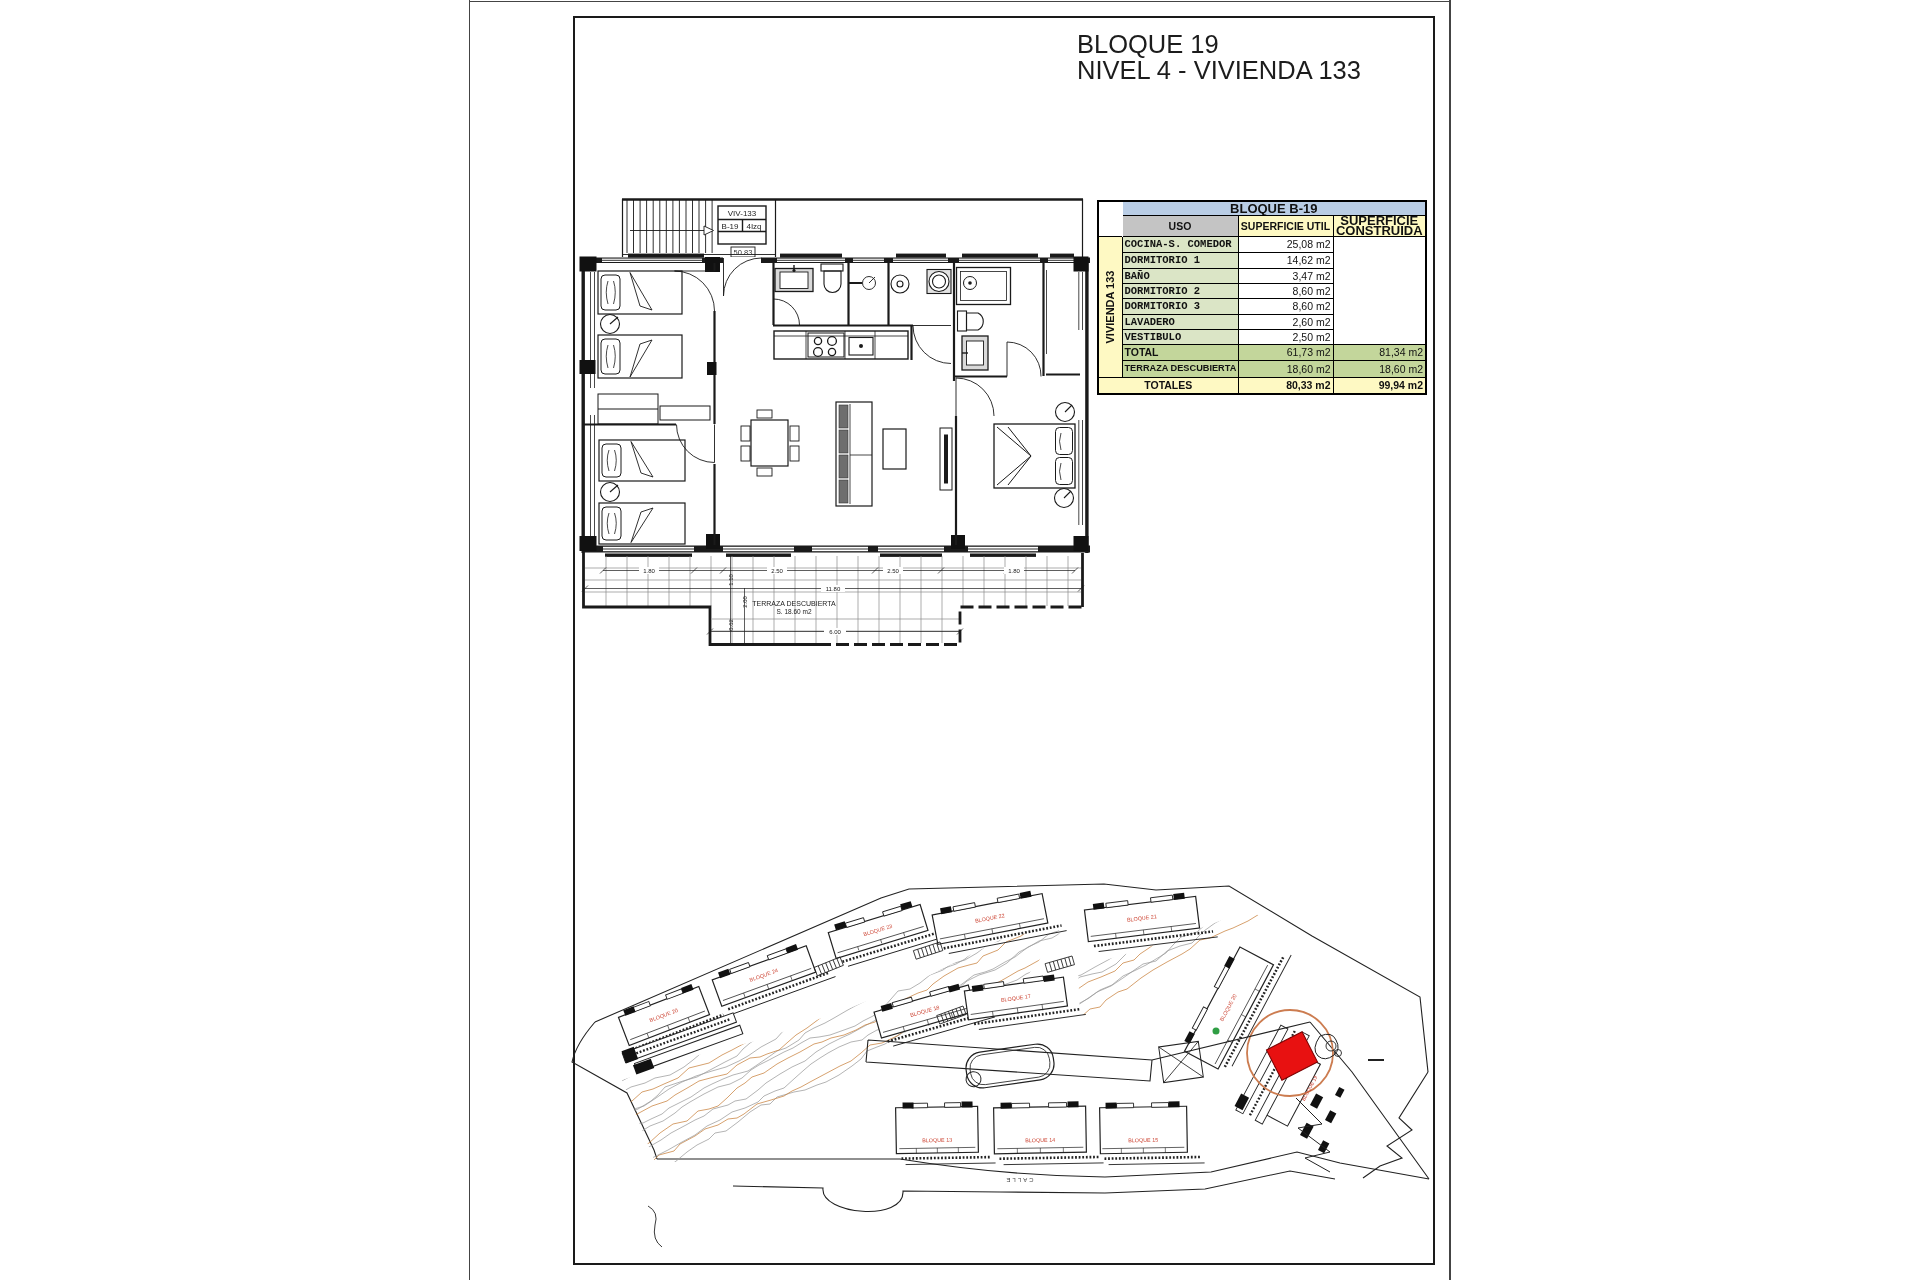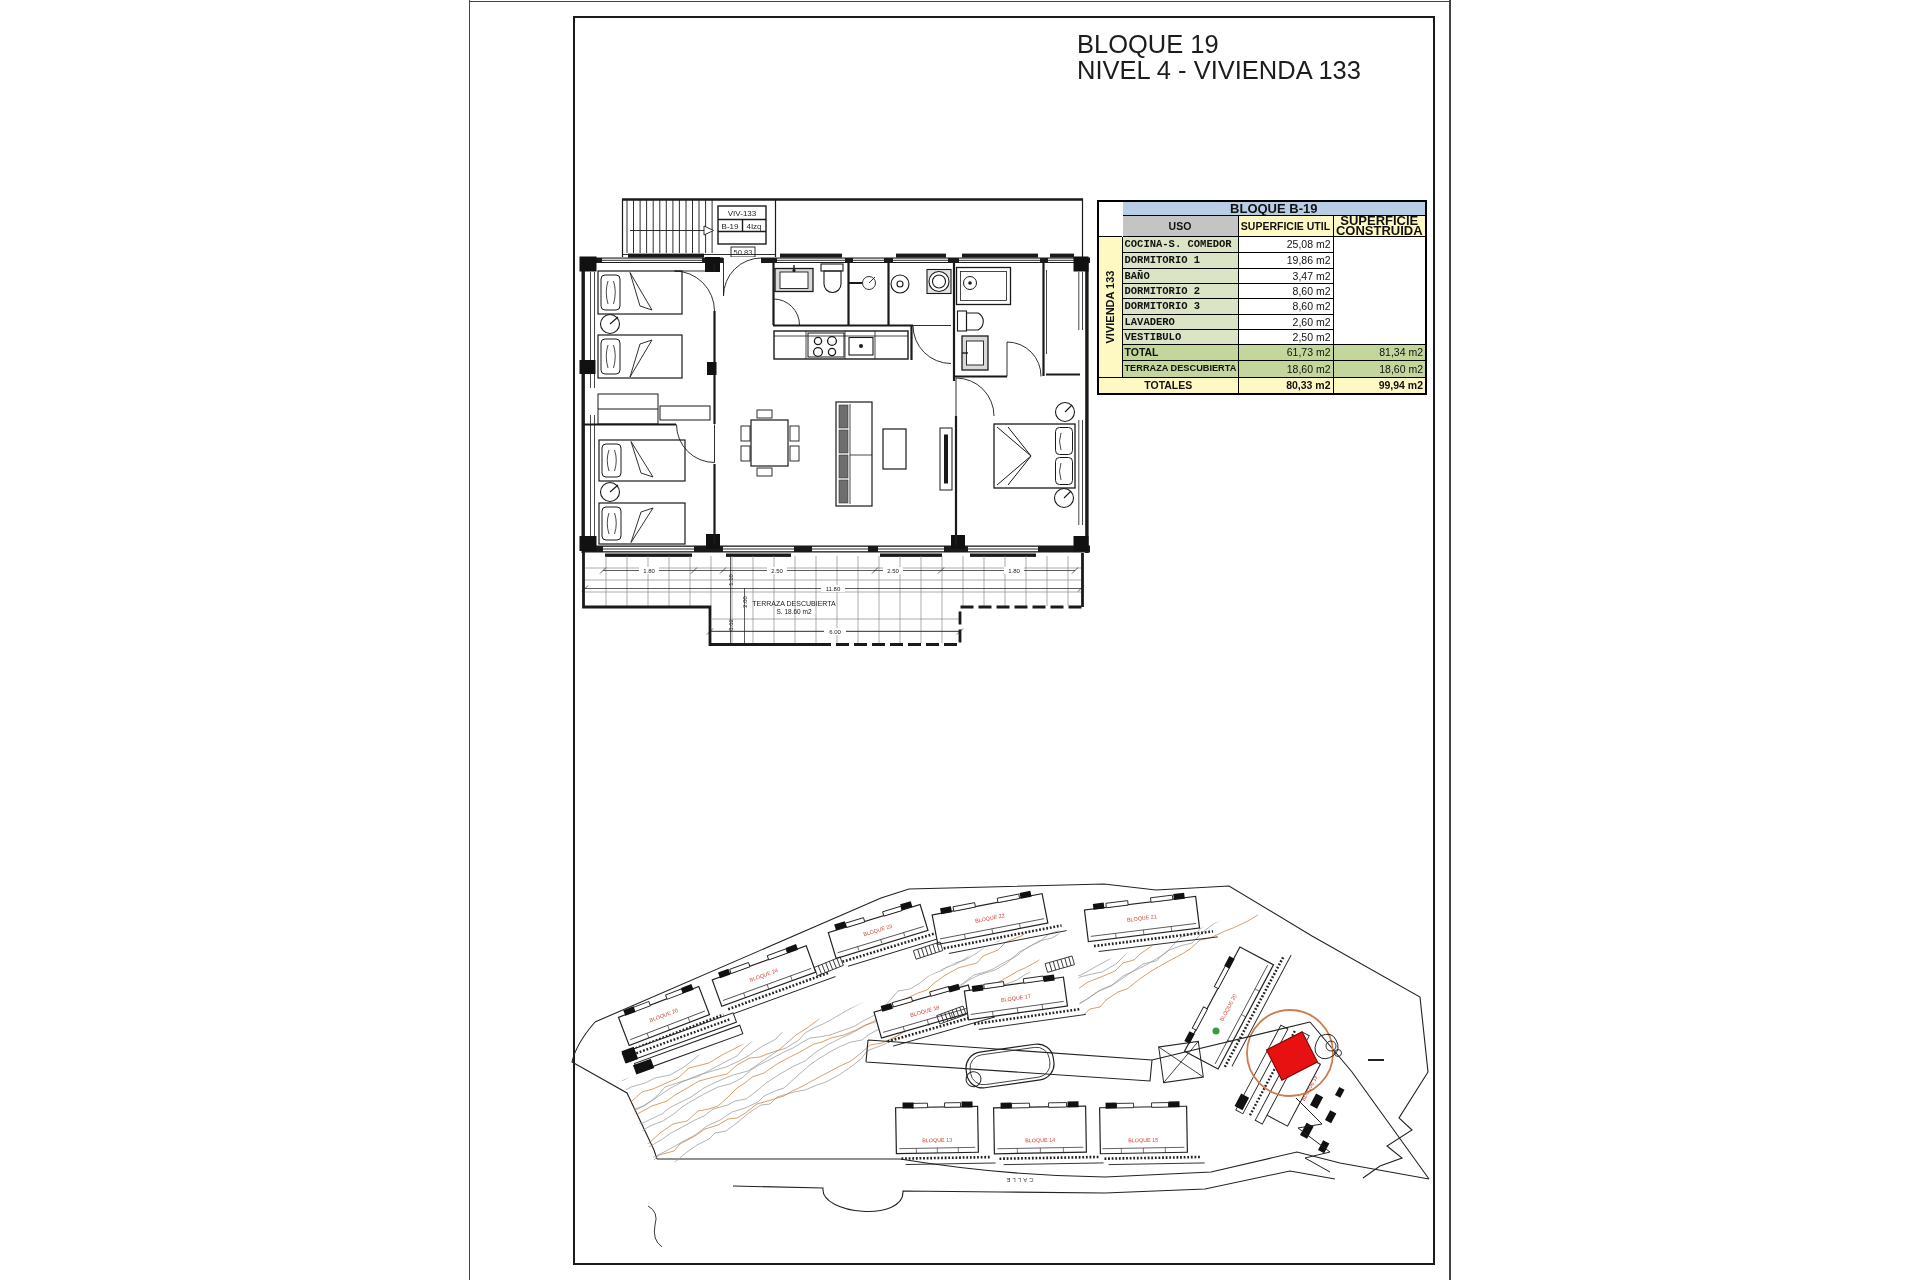--- a/index.html
+++ b/index.html
@@ -58,21 +58,21 @@
         <td rowspan="9" class="yel" style="padding:0;">
           <div style="width:22px;height:140px;display:flex;align-items:center;justify-content:center;transform:rotate(-90deg);transform-origin:center;white-space:nowrap;font-size:11px;">VIVIENDA 133</div>
         </td>
       <td class="grn">COCINA-S. COMEDOR</td>
         <td class="r">25,08 m2</td>
         <td rowspan="7" style="background:#fff;"></td>
       </tr>
 
   <tr style="height:15px">
         <td class="grn">DORMITORIO 1</td>
-        <td class="r">19,86 m2</td>
+        <td class="r">14,62 m2</td>
       </tr>
 
   <tr style="height:14px">
         <td class="grn">BAÑO</td>
         <td class="r">3,47 m2</td>
       </tr>
 
   <tr style="height:14px">
         <td class="grn">DORMITORIO 2</td>
         <td class="r">8,60 m2</td>

